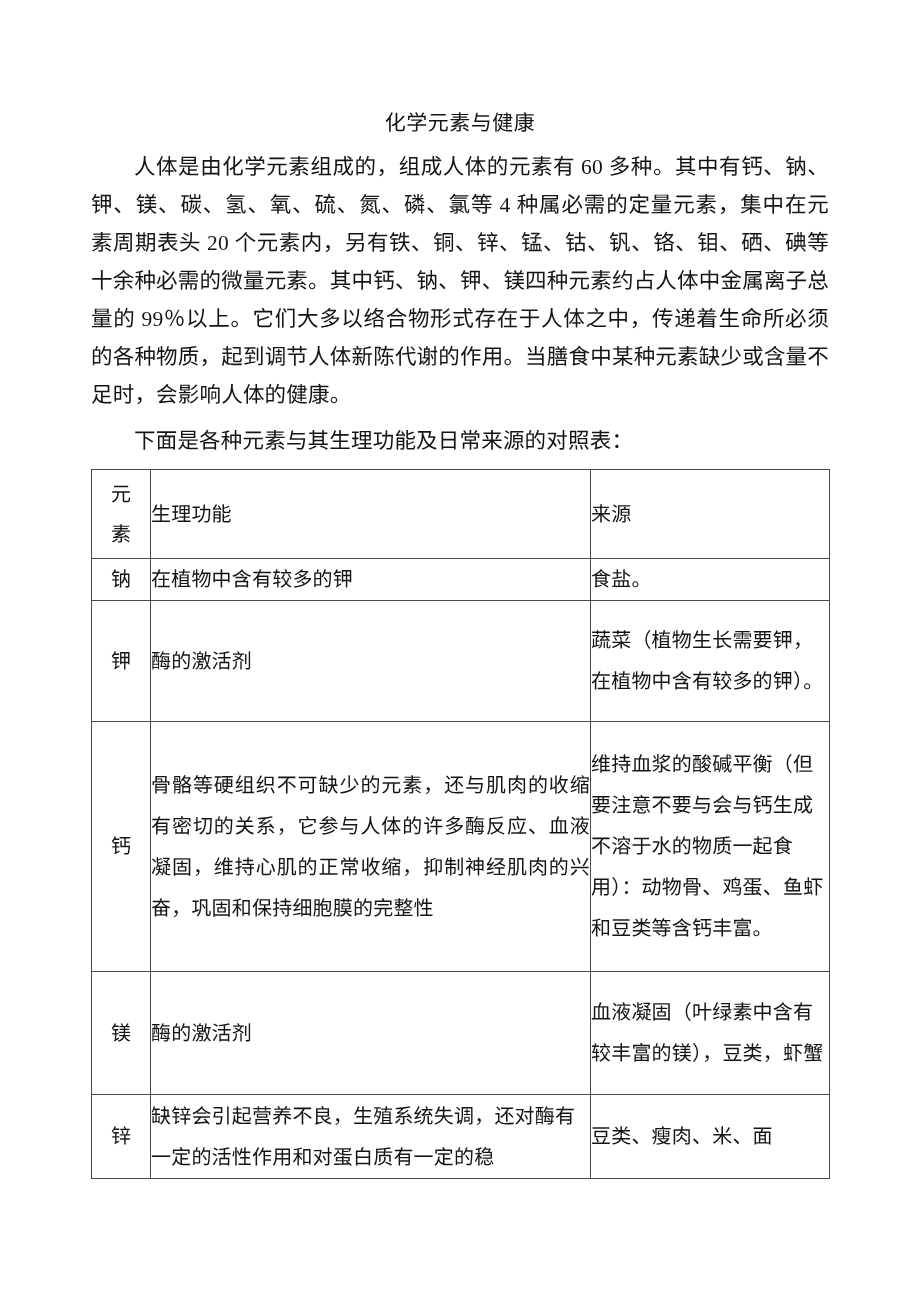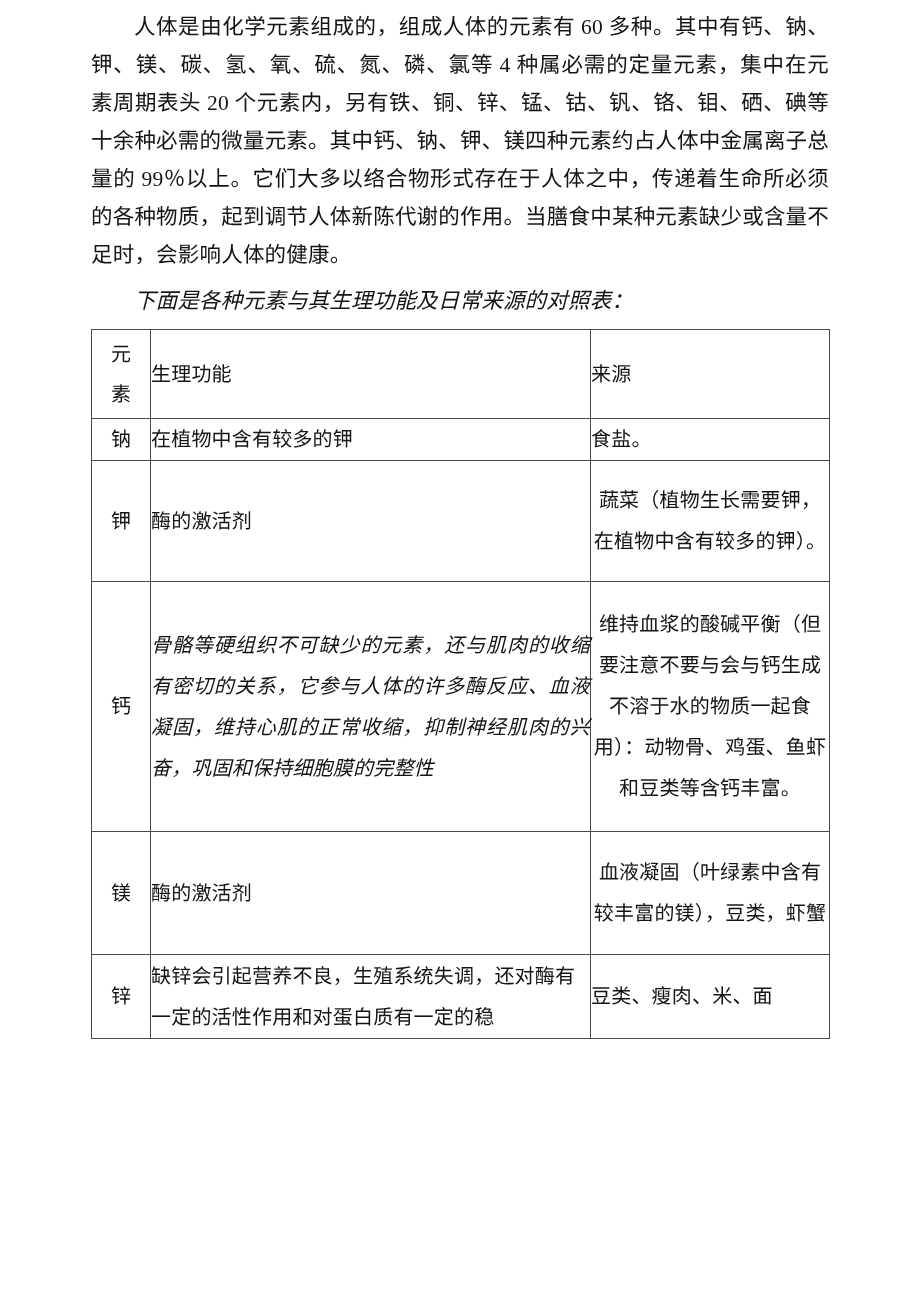--- a/index.html
+++ b/index.html
@@ -52,21 +52,20 @@
     letter-spacing: 0.2px;
   }
 
   .para-body {
     padding-top: 8px;
   }
 
   .para-intro {
     padding-top: 8px;
     padding-bottom: 9px;
-    font-style: italic;
   }
 
   
   table.elements-table {
     border-collapse: collapse;
     width: 738px;
     table-layout: fixed;
     margin: 0;
   }
 
@@ -114,41 +113,40 @@
 
   
   .r-na   { height: 42px; }
   .r-k    { height: 121px; }
   .r-ca   { height: 250px; }
   .r-mg   { height: 123px; }
   .r-zn   { height: 84px; }
 
   .src-wrap {
     line-height: 41px;
-    text-align: center;
   }
 
   
   .fn-multiline {
     line-height: 41px;
     text-align: justify;
     text-justify: inter-character;
-    font-style: italic;
   }
 
   .zn-fn {
     line-height: 41px;
   }
 </style>
 </head>
 <body>
 
 <div class="page">
   <div class="content">
 
+    <h1 class="doc-title">化学元素与健康</h1>
 
     <p class="para para-body">人体是由化学元素组成的，组成人体的元素有 60 多种。其中有钙、钠、钾、镁、碳、氢、氧、硫、氮、磷、氯等 4 种属必需的定量元素，集中在元素周期表头 20 个元素内，另有铁、铜、锌、锰、钴、钒、铬、钼、硒、碘等十余种必需的微量元素。其中钙、钠、钾、镁四种元素约占人体中金属离子总量的 99％以上。它们大多以络合物形式存在于人体之中，传递着生命所必须的各种物质，起到调节人体新陈代谢的作用。当膳食中某种元素缺少或含量不足时，会影响人体的健康。</p>
 
     <p class="para para-intro">下面是各种元素与其生理功能及日常来源的对照表：</p>
 
     <table class="elements-table">
       <colgroup>
         <col class="col-el">
         <col class="col-fn">
         <col class="col-src">

